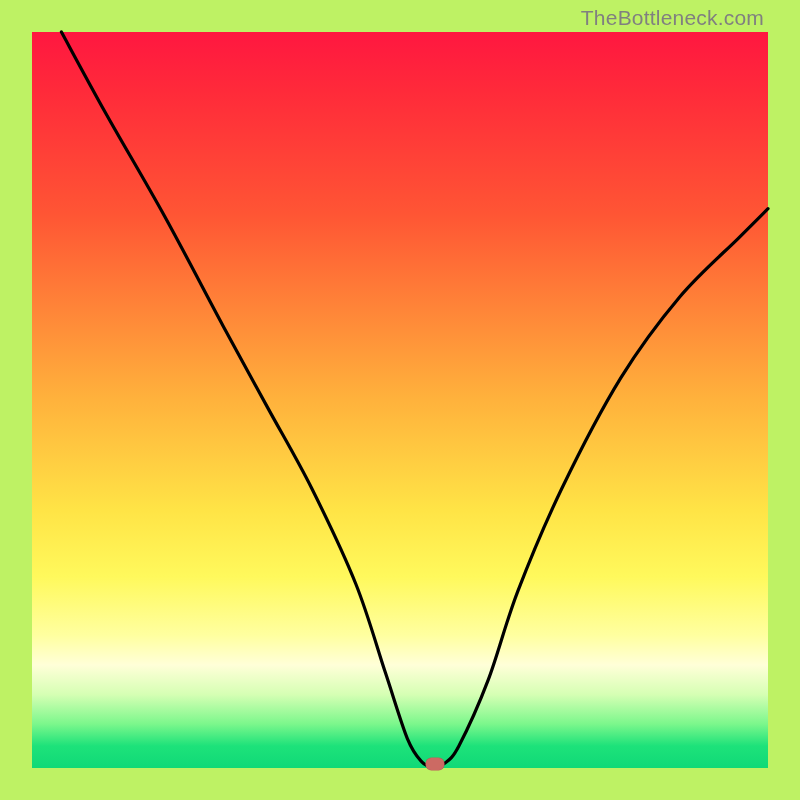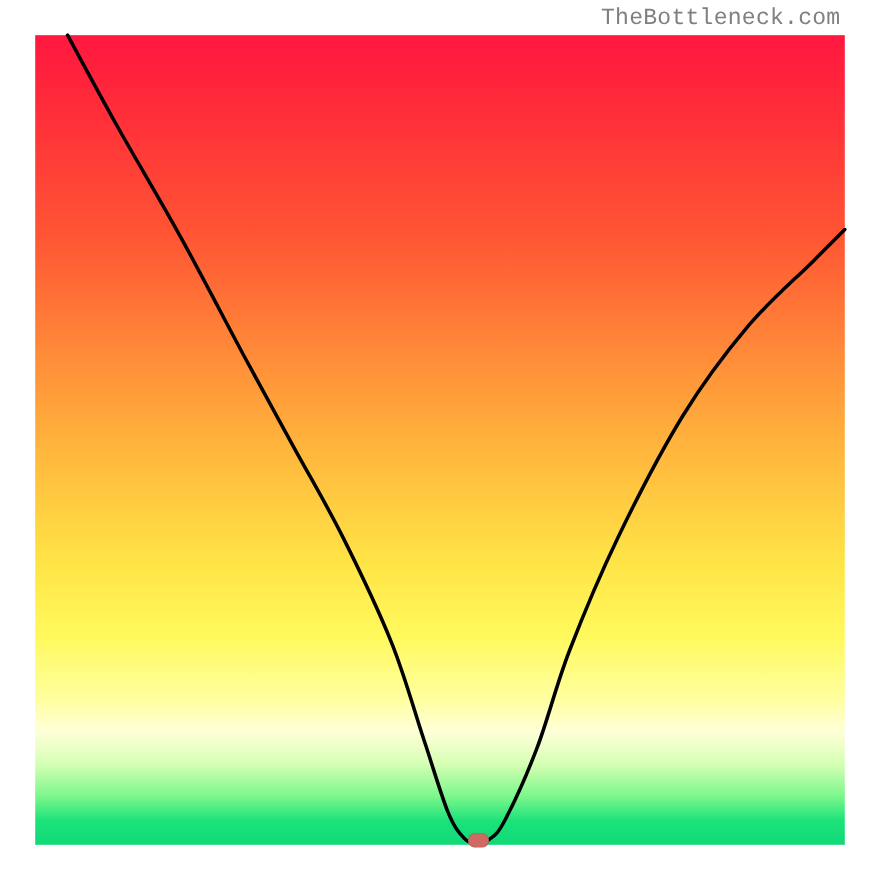--- a/index.html
+++ b/index.html
@@ -8,22 +8,21 @@
     width: 800px;
     height: 800px;
     background: #000;
     overflow: hidden;
     font-family: Arial, Helvetica, sans-serif;
   }
   .frame {
     position: relative;
     width: 800px;
     height: 800px;
-    background: #ffffff;
-    font-family: Liberation Mono, monospace;
+    background: #bef264;
   }
   .plot-area {
     position: absolute;
     left: 32px;
     top: 32px;
     width: 736px;
     height: 736px;
     
     background: linear-gradient(
       to bottom,

